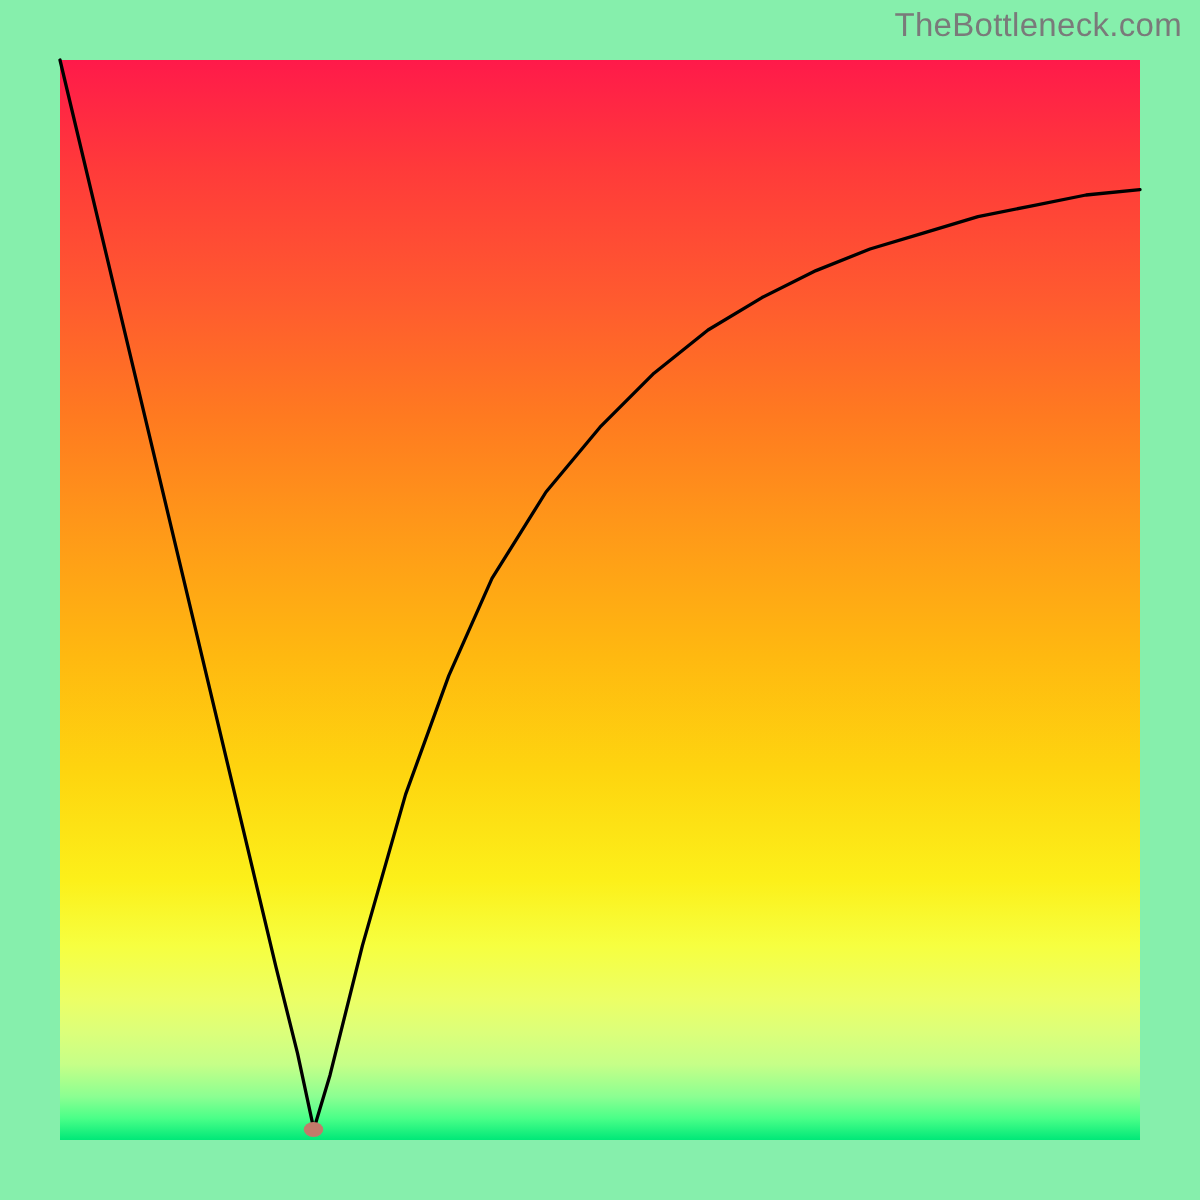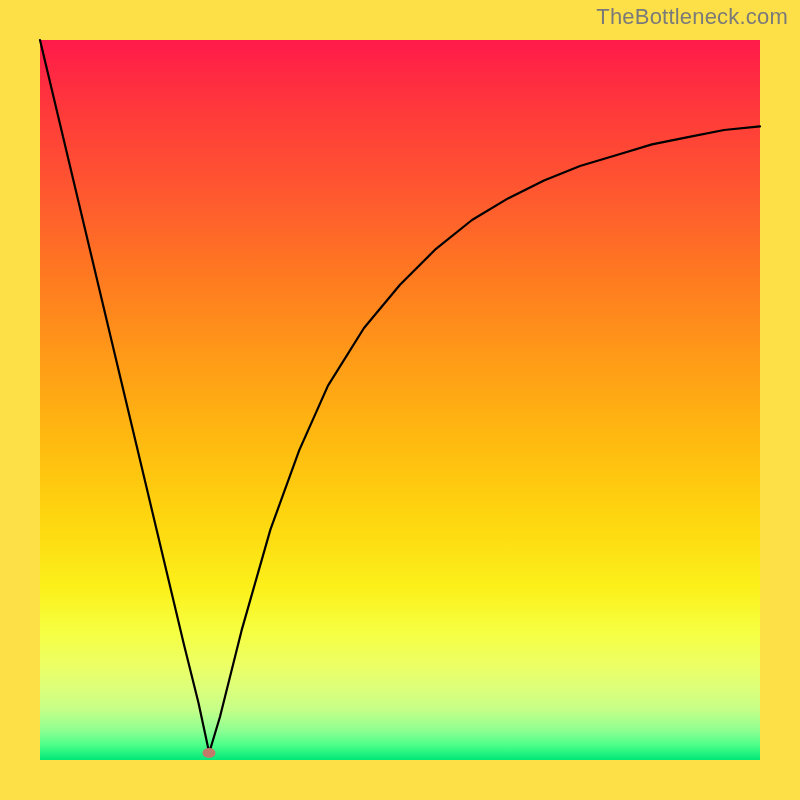--- a/index.html
+++ b/index.html
@@ -8,21 +8,21 @@
     width: 800px;
     height: 800px;
     background: #000;
     overflow: hidden;
     font-family: Arial, Helvetica, sans-serif;
   }
   .frame {
     position: relative;
     width: 800px;
     height: 800px;
-    background: #fde047;
+    background: #86efac;
   }
   .plot-area {
     position: absolute;
     left: 40px;
     top: 40px;
     width: 720px;
     height: 720px;
     background: linear-gradient(to bottom,
       #ff1a4a 0%,
       #ff3a3a 10%,

